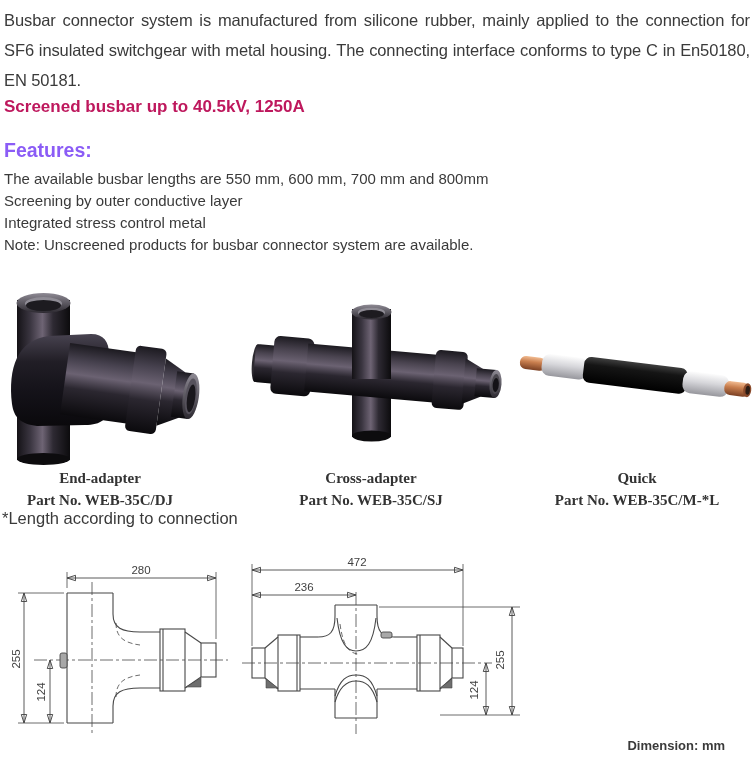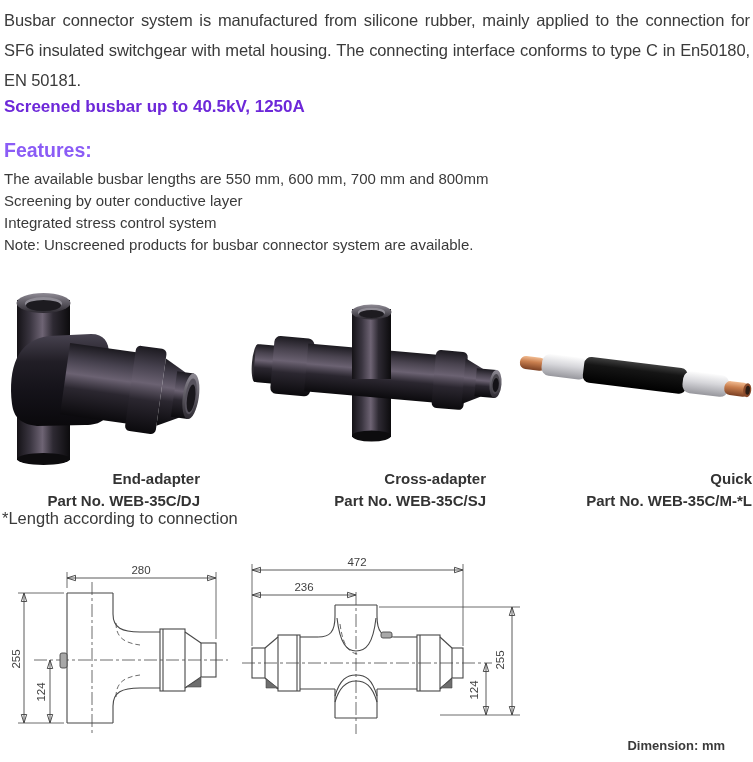--- a/index.html
+++ b/index.html
@@ -1,24 +1,24 @@
 <!DOCTYPE html>
 <html><head>
 <meta charset="utf-8">
 <style>
   html,body{margin:0;padding:0;background:#ffffff;}
   #page{position:relative;width:753px;height:762px;background:#fff;overflow:hidden;
         font-family:"Liberation Sans",sans-serif;color:#3b3b3b;}
   .abs{position:absolute;}
   #intro{top:5px;left:4px;width:746px;font-size:16.5px;line-height:30px;
          text-align:justify;letter-spacing:-0.1px;color:#3a3a3a;}
-  #subtitle{top:97px;left:4px;font-size:17px;font-weight:700;color:#6d28d9;}
+  #subtitle{top:97px;left:4px;font-size:17px;font-weight:700;color:#be185d;}
   #features-heading{top:139px;left:4px;font-size:19.5px;font-weight:700;color:#8b5cf6;}
   #features-list{top:168px;left:4px;font-size:15px;line-height:21.9px;color:#3a3a3a;}
-  .caption{top:469px;text-align:right;color:#333;}
+  .caption{top:469px;text-align:center;color:#333;font-family:Liberation Serif, serif;}
   .caption .name{font-size:15px;font-weight:700;line-height:19px;}
   .caption .part{font-size:15px;font-weight:700;line-height:19px;margin-top:3px;}
   #cap-1{left:0;width:200px;}
   #cap-2{left:256px;width:230px;}
   #cap-3{left:522px;width:230px;}
   #length-note{top:509px;left:2px;font-size:16.5px;color:#3a3a3a;}
   #dimension-note{top:738px;right:28px;font-size:13px;font-weight:700;color:#3a3a3a;}
   svg{display:block;}
   .dwg line,.dwg path,.dwg rect,.dwg polyline{fill:none;stroke:#474747;stroke-width:1.1;}
   .dwg .dim{stroke-width:0.9;}
@@ -36,21 +36,21 @@
 
   <div id="intro" class="abs">Busbar connector system is manufactured from silicone rubber, mainly applied to the connection for SF6 insulated switchgear with metal housing. The connecting interface conforms to type C in En50180, EN 50181.</div>
 
   <div id="subtitle" class="abs">Screened busbar up to 40.5kV, 1250A</div>
 
   <div id="features-heading" class="abs">Features:</div>
 
   <div id="features-list" class="abs">
     <div>The available busbar lengths are 550 mm, 600 mm, 700 mm and 800mm</div>
     <div>Screening by outer conductive layer</div>
-    <div>Integrated stress control system</div>
+    <div>Integrated stress control metal</div>
     <div>Note: Unscreened products for busbar connector system are available.</div>
   </div>
 
   <svg class="abs" style="left:5px;top:276px" width="195" height="192" viewBox="0 0 195 192">
     <defs>
       <linearGradient id="gt1" x1="0" y1="0" x2="1" y2="0">
         <stop offset="0" stop-color="#141216"></stop>
           <stop offset="0.25" stop-color="#3a3540"></stop>
         <stop offset="0.48" stop-color="#6e6474"></stop>
           <stop offset="0.68" stop-color="#2e2a33"></stop>

